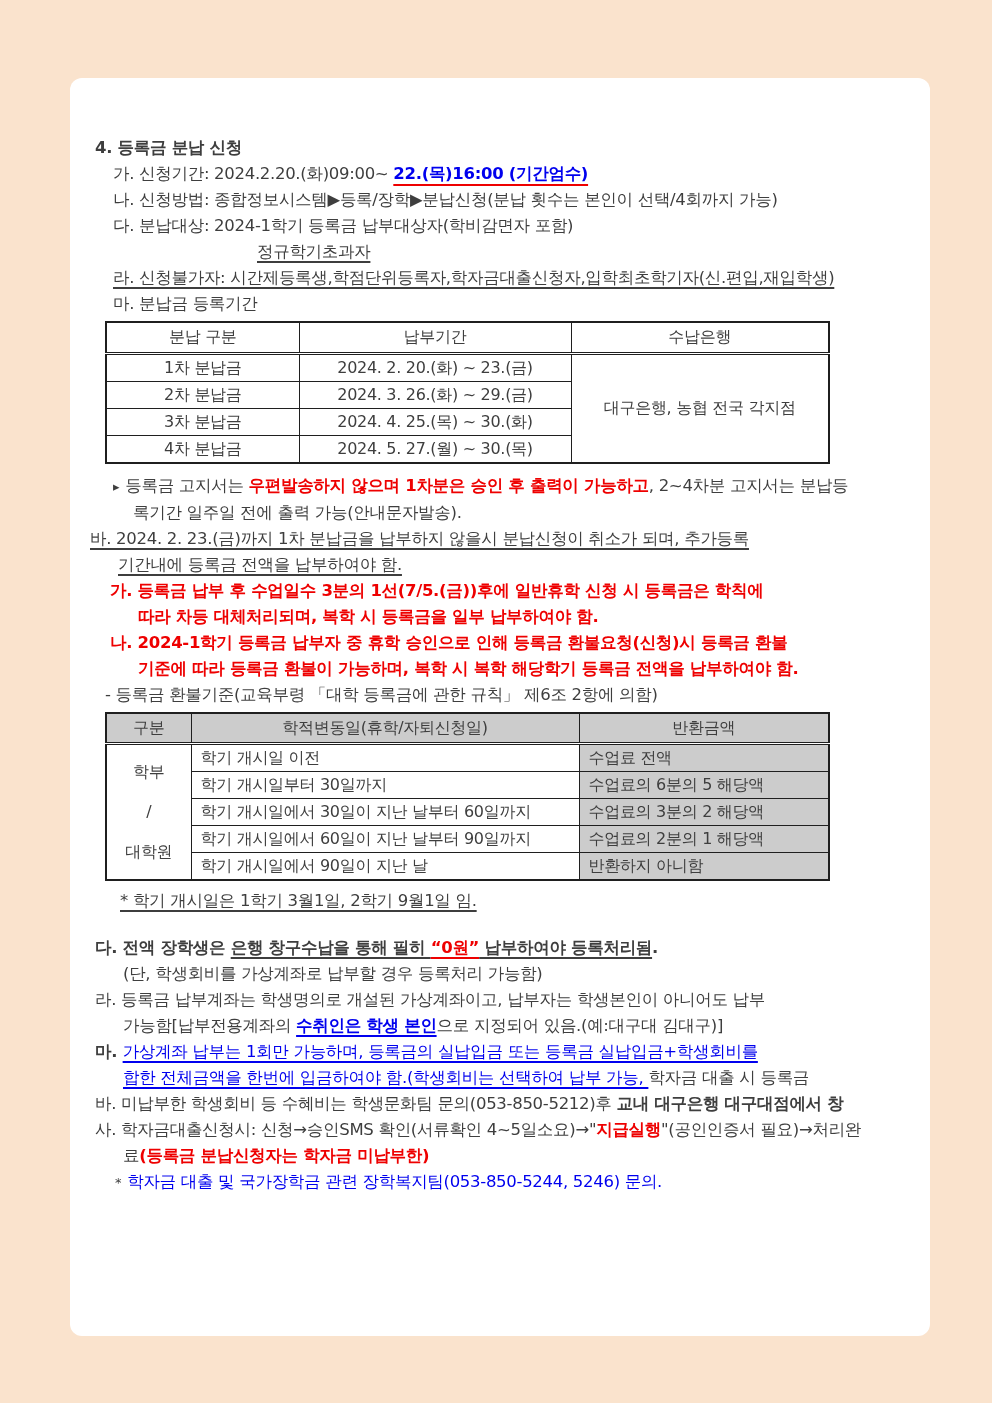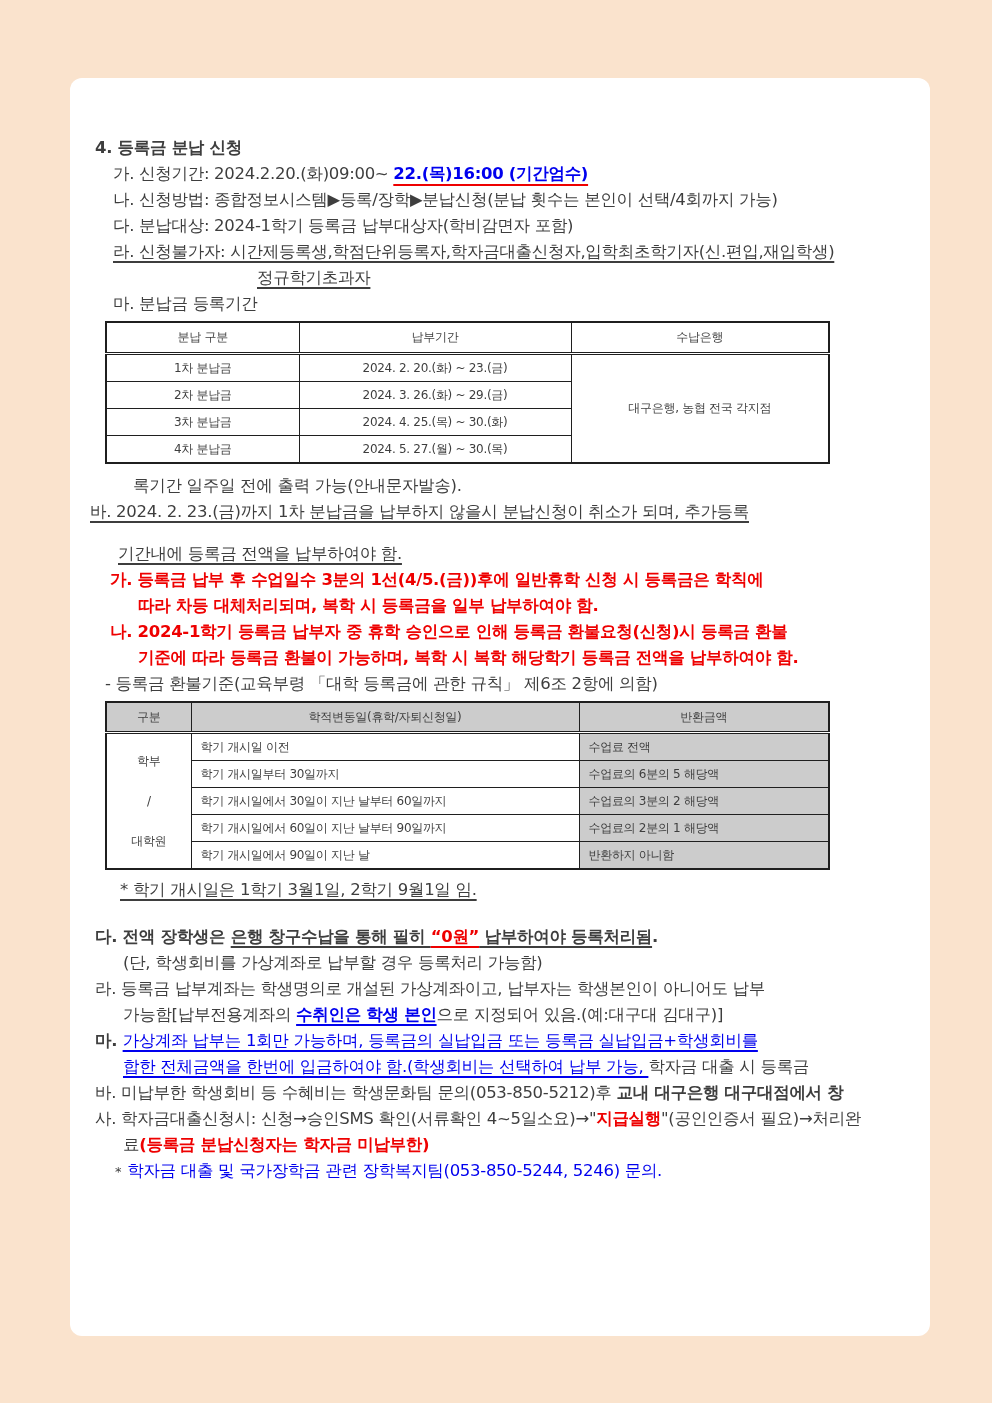--- a/index.html
+++ b/index.html
@@ -36,32 +36,32 @@
   .bold{font-weight:700;}
   .red{color:var(--red);}
   .blue{color:var(--blue);}
   .ul{text-decoration:underline;text-underline-offset:4px;text-decoration-thickness:1.5px;}
   .ul-red{text-decoration:underline;text-decoration-color:var(--red);text-underline-offset:5px;text-decoration-thickness:2px;}
   .ind5{margin-left:5px;}
   .ind15{margin-left:15px;}
   .ind20{margin-left:20px;}
   .ind23{margin-left:23px;}
   .ind25{margin-left:25px;}
-  .ind28{margin-left:28px;margin-top:16px;}
+  .ind28{margin-left:28px;}
   .ind30{margin-left:30px;}
   .ind33{margin-left:33px;}
   .ind43{margin-left:43px;}
   .ind48{margin-left:48px;}
   .ind167{margin-left:167px;}
   .mt15{margin-top:15px;}
   .mt21{margin-top:21px;}
   .doc-table{
     border-collapse:collapse;
     border:2px solid var(--bdr);
-    font-size:12px;
+    font-size:16px;
     color:var(--ink);
     table-layout:fixed;
   }
   .doc-table th,.doc-table td{
     border:1px solid var(--bdr);
     text-align:center;
     padding:0 6px;
     height:26px;
     overflow:hidden;
     white-space:nowrap;
@@ -86,22 +86,22 @@
   <div class="content">
 
     <div class="ln ind5 bold">4. 등록금 분납 신청</div>
 
     <div class="ln ind23"><span>가. 신청기간: 2024.2.20.(화)09:00~ </span><span class="blue bold ul-red">22.(목)16:00 (기간엄수)</span></div>
 
     <div class="ln ind23">나. 신청방법: 종합정보시스템▶등록/장학▶분납신청(분납 횟수는 본인이 선택/4회까지 가능)</div>
 
     <div class="ln ind23">다. 분납대상: 2024-1학기 등록금 납부대상자(학비감면자 포함)</div>
 
+    <div class="ln ind167"><span class="ul">정규학기초과자</span></div>
     <div class="ln ind23"><span class="ul">라. 신청불가자: 시간제등록생,학점단위등록자,학자금대출신청자,입학최초학기자(신.편입,재입학생)</span></div>
-    <div class="ln ind167"><span class="ul">정규학기초과자</span></div>
 
     <div class="ln ind23">마. 분납금 등록기간</div>
 
     <table class="doc-table t1">
       <colgroup>
           <col style="width:193px">
           <col style="width:272px">
           <col style="width:258px">
         </colgroup>
       <thead>
@@ -125,27 +125,28 @@
           <td>3차 분납금</td>
           <td>2024. 4. 25.(목) ~ 30.(화)</td>
         </tr>
         <tr>
           <td>4차 분납금</td>
           <td>2024. 5. 27.(월) ~ 30.(목)</td>
         </tr>
       </tbody>
     </table>
 
+    <div class="ln ind23"><span class="marker">▸</span><span>등록금 고지서는 </span><span class="red bold">우편발송하지 않으며 1차분은 승인 후 출력이 가능하고</span><span>, 2~4차분 고지서는 분납등</span></div>
     <div class="ln ind43">록기간 일주일 전에 출력 가능(안내문자발송).</div>
 
     <div class="ln"><span class="ul">바. 2024. 2. 23.(금)까지 1차 분납금을 납부하지 않을시 분납신청이 취소가 되며, 추가등록</span></div>
     <div class="ln ind28"><span class="ul">기간내에 등록금 전액을 납부하여야 함.</span></div>
 
 
-    <div class="ln ind20 red bold">가. 등록금 납부 후 수업일수 3분의 1선(4/5.(금))후에 일반휴학 신청 시 등록금은 학칙에</div>
+    <div class="ln ind20 red bold">가. 등록금 납부 후 수업일수 3분의 1선(7/5.(금))후에 일반휴학 신청 시 등록금은 학칙에</div>
     <div class="ln ind48 red bold">따라 차등 대체처리되며, 복학 시 등록금을 일부 납부하여야 함.</div>
 
     <div class="ln ind20 red bold">나. 2024-1학기 등록금 납부자 중 휴학 승인으로 인해 등록금 환불요청(신청)시 등록금 환불</div>
     <div class="ln ind48 red bold">기준에 따라 등록금 환불이 가능하며, 복학 시 복학 해당학기 등록금 전액을 납부하여야 함.</div>
 
     <div class="ln ind15">- 등록금 환불기준(교육부령 「대학 등록금에 관한 규칙」 제6조 2항에 의함)</div>
 
     <table class="doc-table t2">
       <colgroup>
           <col style="width:85px">

